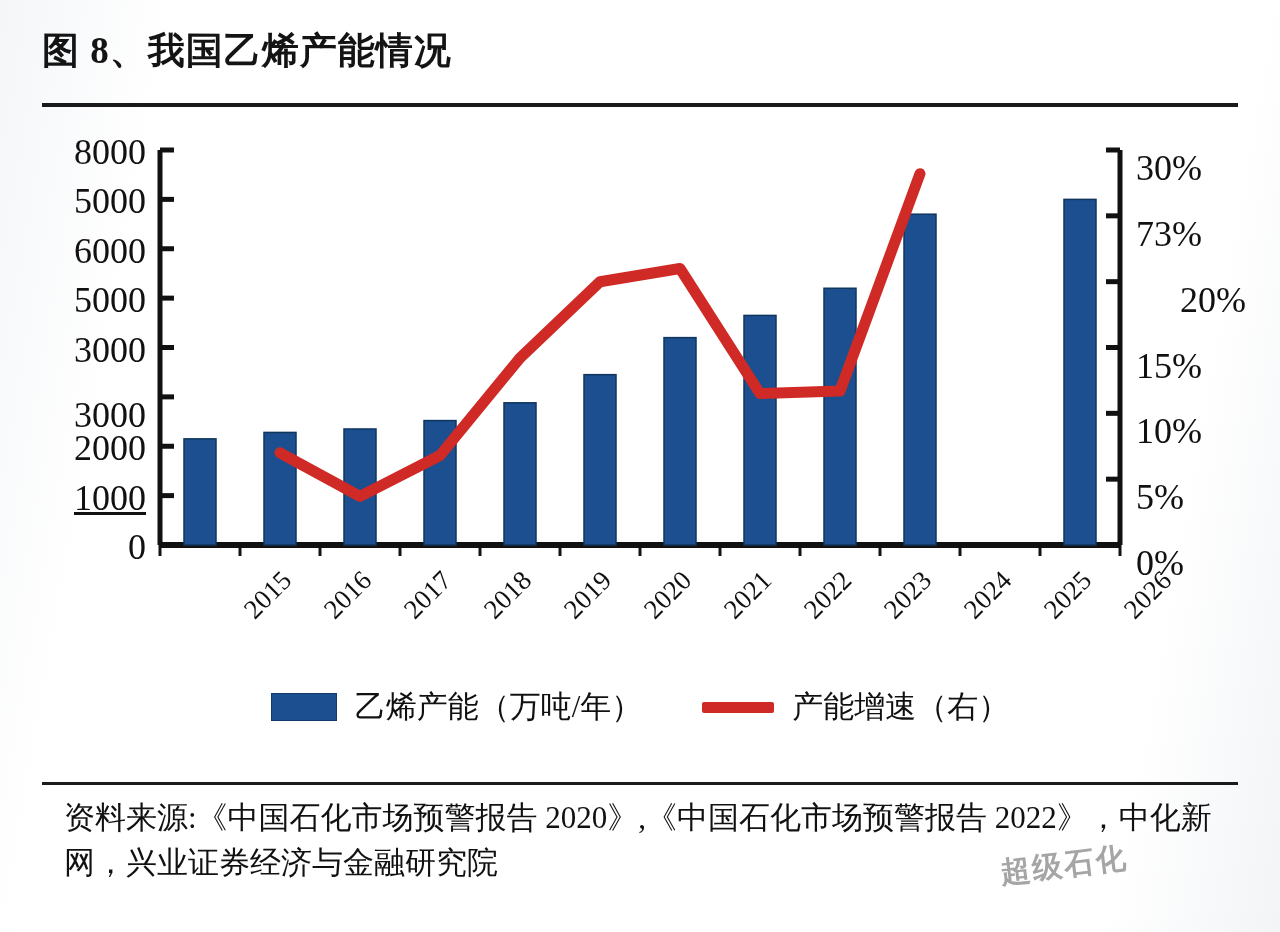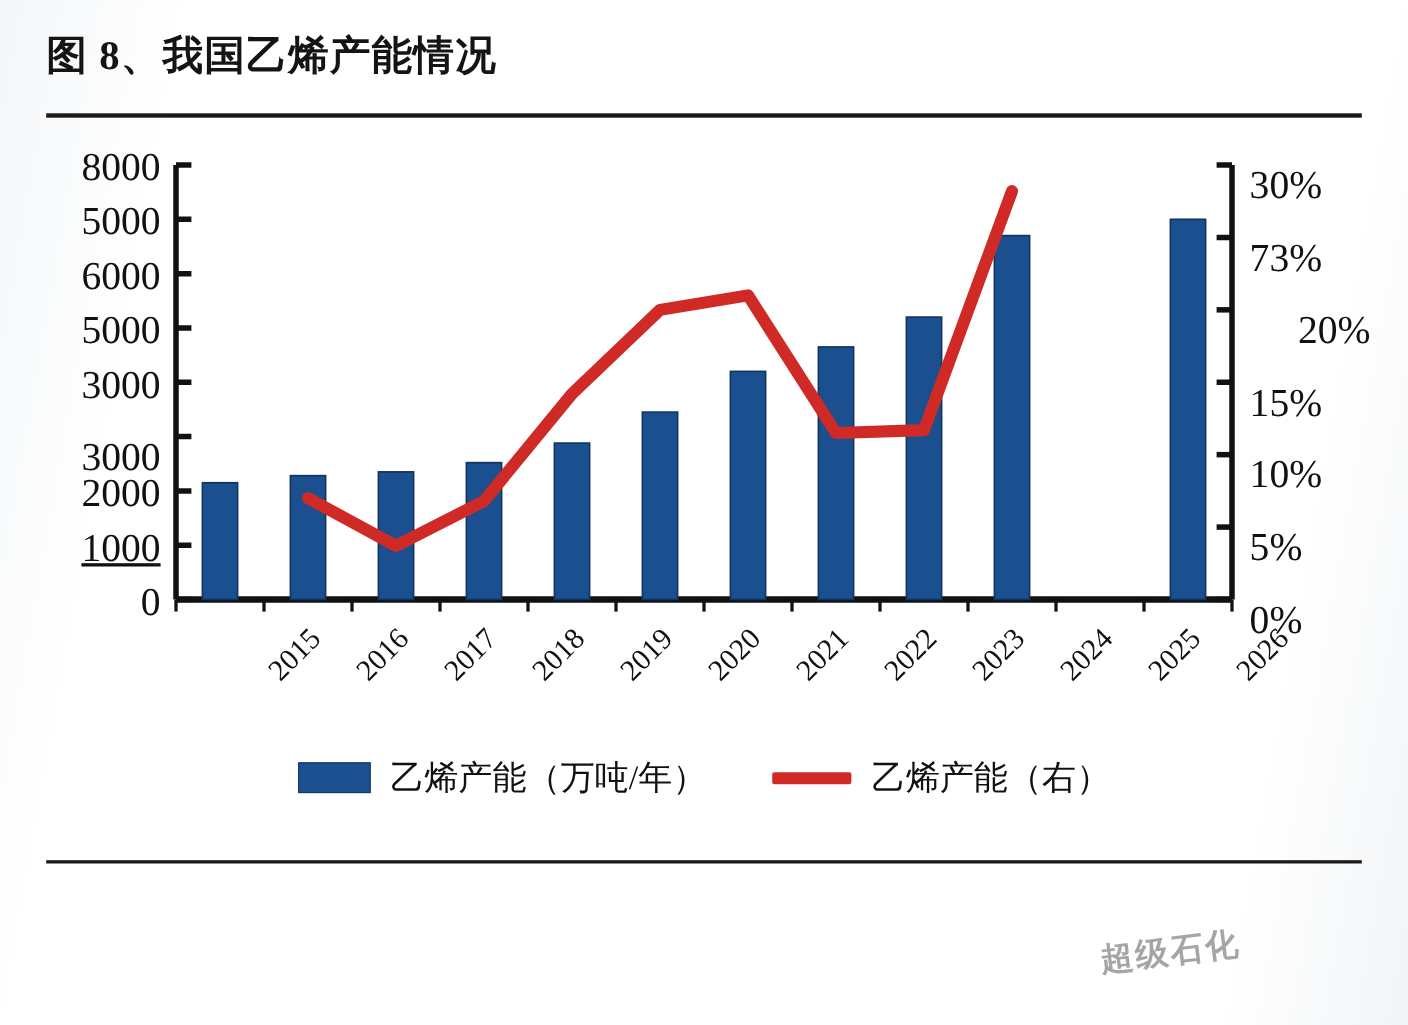--- a/index.html
+++ b/index.html
@@ -184,20 +184,21 @@
       </div>
   </div>
 
   <div class="legend">
     <div class="legend-item">
       <span class="legend-swatch-bar"></span>
       <span class="legend-label">乙烯产能（万吨/年）</span>
     </div>
     <div class="legend-item">
       <span class="legend-swatch-line"></span>
-      <span class="legend-label">乙烯产能（右）</span>
+      <span class="legend-label">产能增速（右）</span>
     </div>
   </div>
 
   <div class="source-rule"></div>
+  <div class="source">资料来源:《中国石化市场预警报告 2020》,《中国石化市场预警报告 2022》，中化新网，兴业证券经济与金融研究院</div>
   <div class="wm-dot"></div>
   <div class="watermark">超级石化</div>
 </div>
 
 </body></html>

